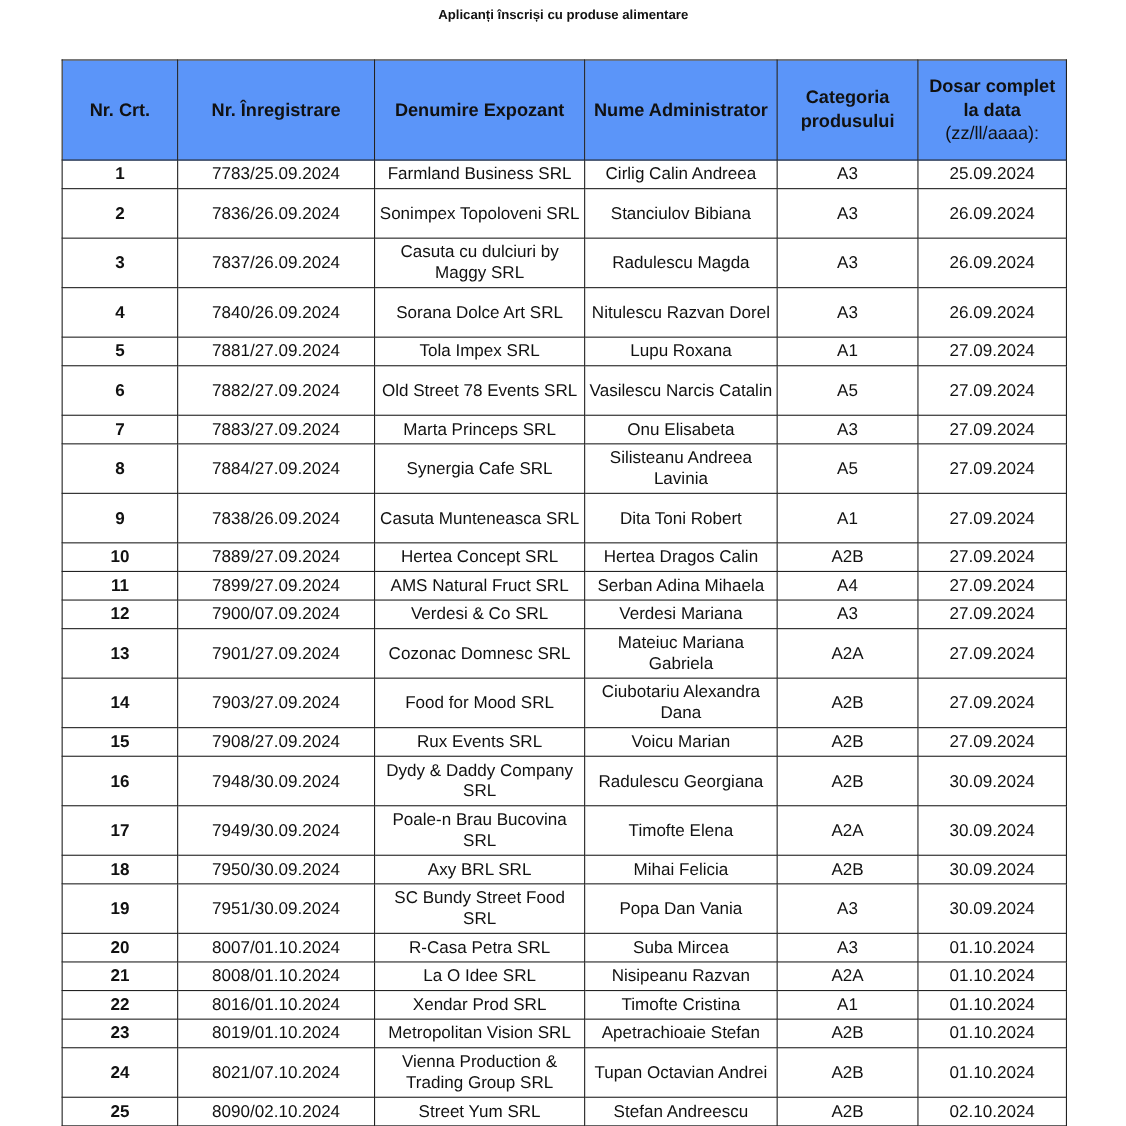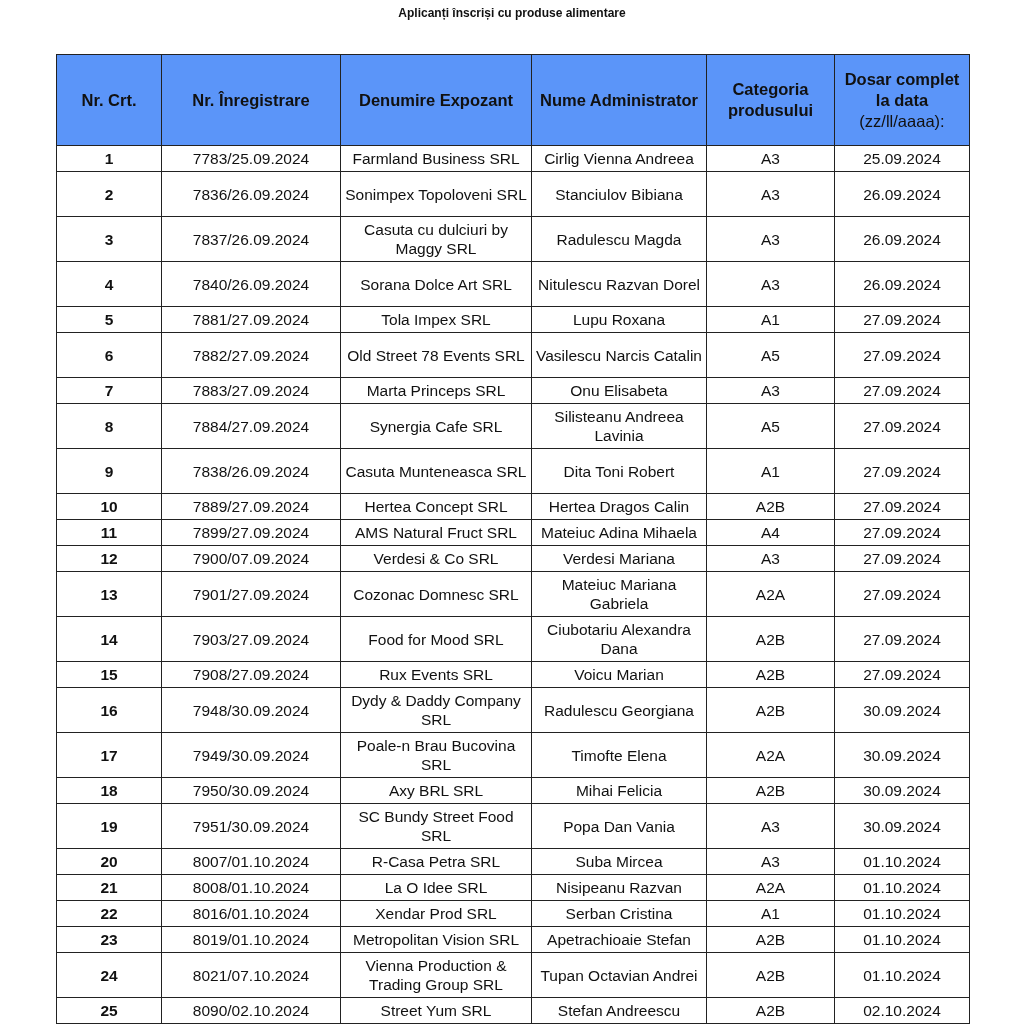--- a/index.html
+++ b/index.html
@@ -41,21 +41,21 @@
         <span>Dosar complet la data</span><br>
         <span class="sub">(zz/ll/aaaa):</span>
       </th>
     </tr>
   </thead>
   <tbody id="tbody">
       <tr class="single">
         <td class="nr">1</td>
         <td>7783/25.09.2024</td>
         <td>Farmland Business SRL</td>
-        <td>Cirlig Vienna Andreea</td>
+        <td>Cirlig Calin Andreea</td>
         <td>A3</td>
         <td>25.09.2024</td>
       </tr>
       <tr class="double">
         <td class="nr">2</td>
         <td>7836/26.09.2024</td>
         <td>Sonimpex Topoloveni SRL</td>
         <td>Stanciulov Bibiana</td>
         <td>A3</td>
         <td>26.09.2024</td>
@@ -121,21 +121,21 @@
         <td>7889/27.09.2024</td>
         <td>Hertea Concept SRL</td>
         <td>Hertea Dragos Calin</td>
         <td>A2B</td>
         <td>27.09.2024</td>
       </tr>
       <tr class="single">
         <td class="nr">11</td>
         <td>7899/27.09.2024</td>
         <td>AMS Natural Fruct SRL</td>
-        <td>Mateiuc Adina Mihaela</td>
+        <td>Serban Adina Mihaela</td>
         <td>A4</td>
         <td>27.09.2024</td>
       </tr>
       <tr class="single">
         <td class="nr">12</td>
         <td>7900/07.09.2024</td>
         <td>Verdesi &amp; Co SRL</td>
         <td>Verdesi Mariana</td>
         <td>A3</td>
         <td>27.09.2024</td>
@@ -209,21 +209,21 @@
         <td>8008/01.10.2024</td>
         <td>La O Idee SRL</td>
         <td>Nisipeanu Razvan</td>
         <td>A2A</td>
         <td>01.10.2024</td>
       </tr>
       <tr class="single">
         <td class="nr">22</td>
         <td>8016/01.10.2024</td>
         <td>Xendar Prod SRL</td>
-        <td>Serban Cristina</td>
+        <td>Timofte Cristina</td>
         <td>A1</td>
         <td>01.10.2024</td>
       </tr>
       <tr class="single">
         <td class="nr">23</td>
         <td>8019/01.10.2024</td>
         <td>Metropolitan Vision SRL</td>
         <td>Apetrachioaie Stefan</td>
         <td>A2B</td>
         <td>01.10.2024</td>

